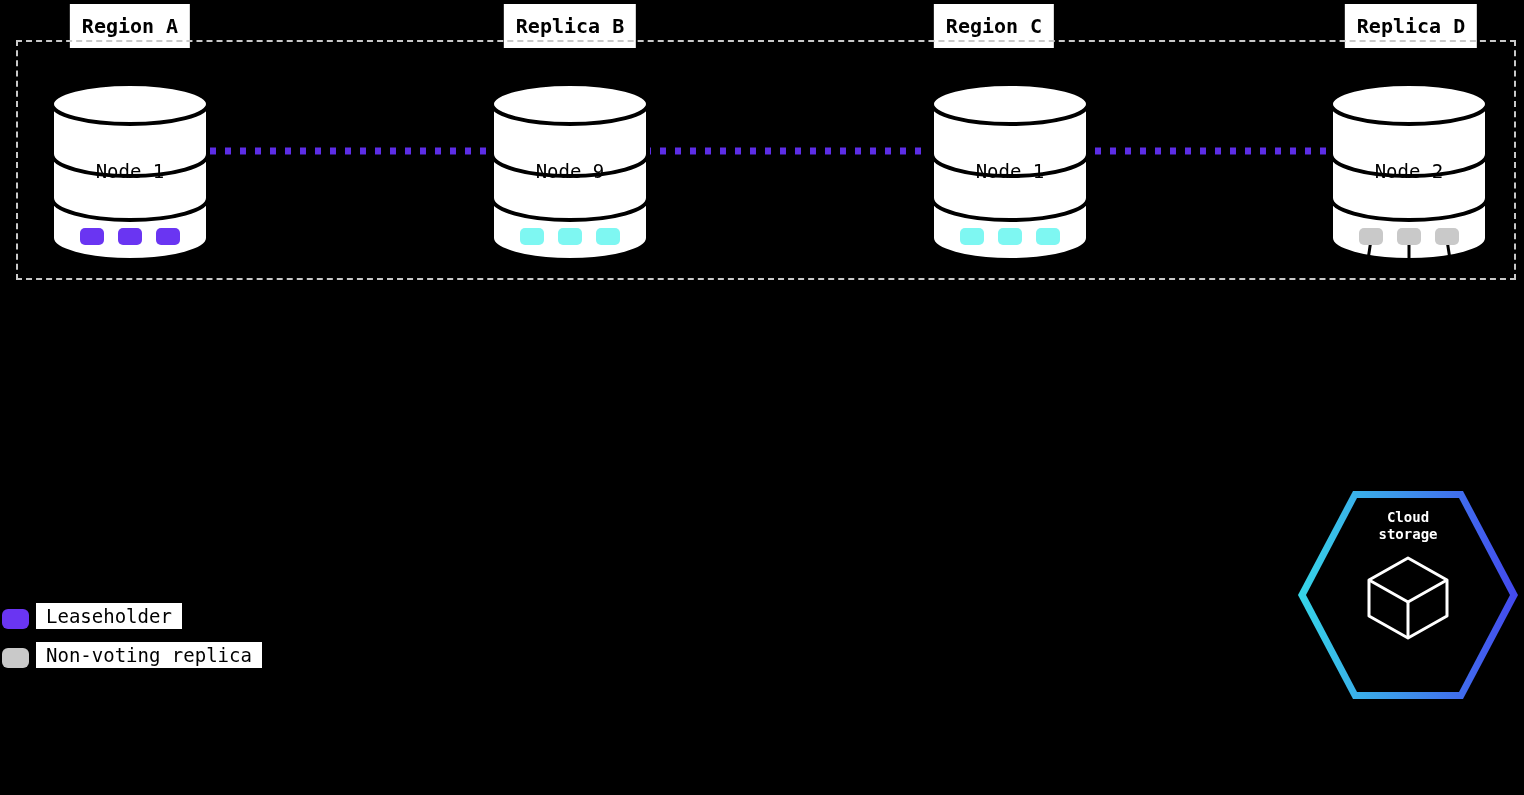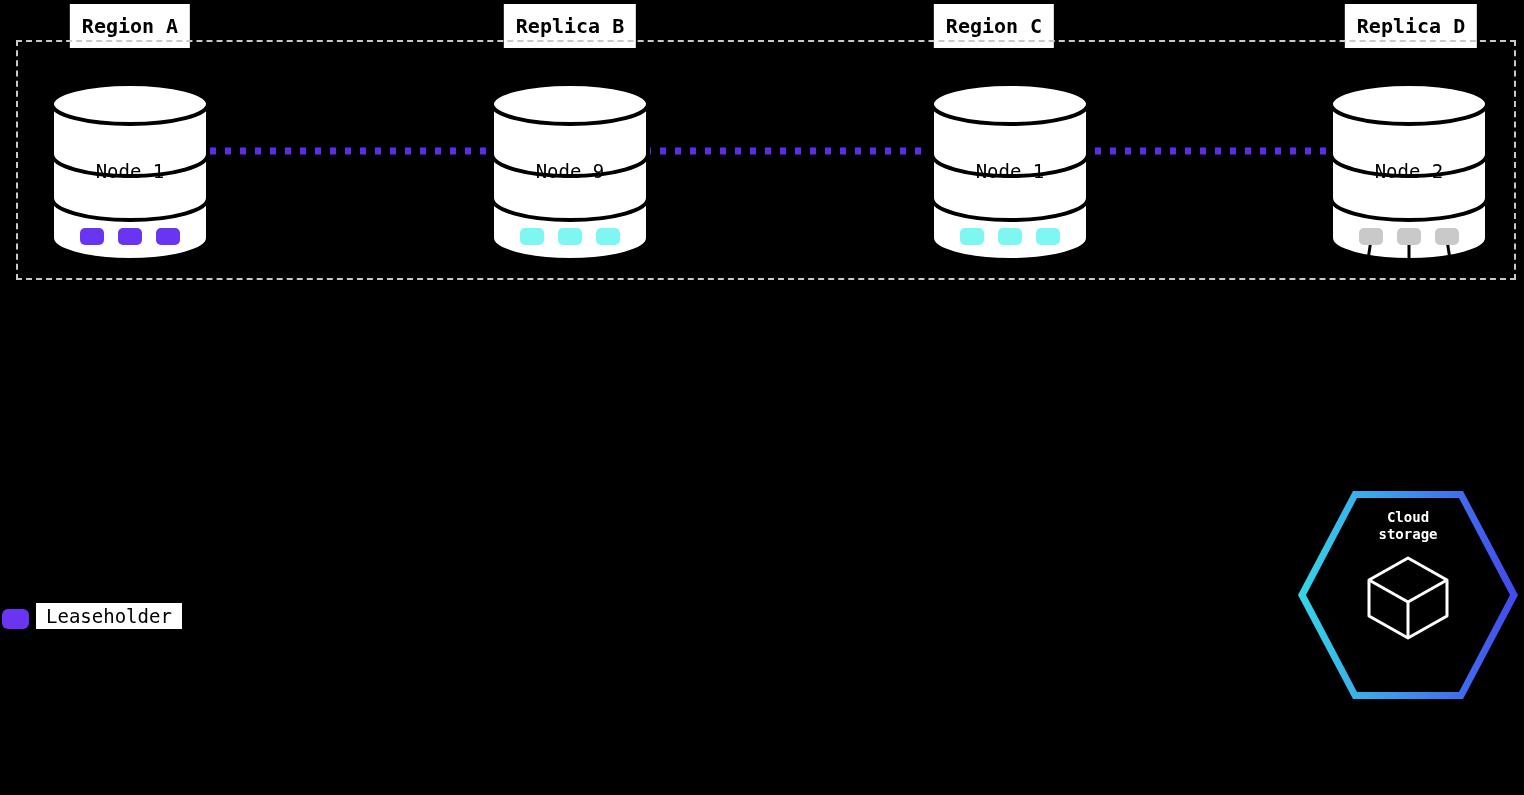--- a/index.html
+++ b/index.html
@@ -128,20 +128,24 @@
     <rect class="sq-nonvoting" x="108" y="148" width="24" height="17" rx="5"></rect>
   </svg>
   <div class="node-label">Node 2</div>
 </div>
 
 <div class="legend">
   <div class="legend-item">
     <div class="legend-swatch leaseholder"></div>
     <div class="legend-label">Leaseholder</div>
   </div>
+  <div class="legend-item">
+    <div class="legend-swatch nonvoting"></div>
+    <div class="legend-label">Non-voting replica</div>
+  </div>
 </div>
 
 <div class="hex-wrap">
   <svg class="hex" width="220" height="208" viewBox="0 0 220 208">
     <defs>
       <linearGradient id="hexg" x1="0" y1="0" x2="1" y2="0">
         <stop class="hex-stop-a" offset="0"></stop>
         <stop class="hex-stop-b" offset="1"></stop>
       </linearGradient>
     </defs>

